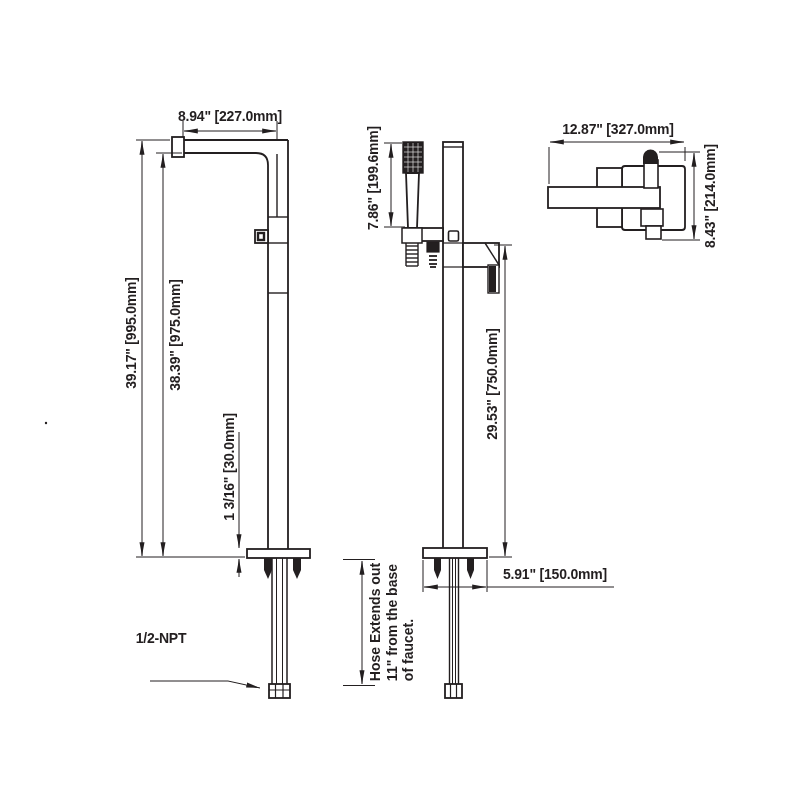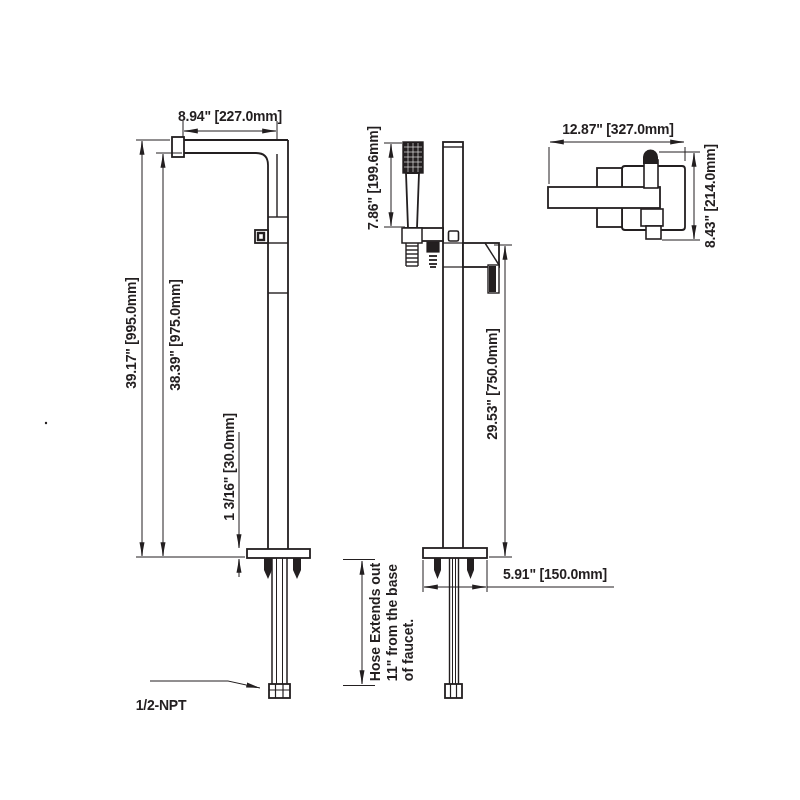--- a/index.html
+++ b/index.html
@@ -191,21 +191,21 @@
 </svg>
 
   <div class="lbl" style="left:230px;top:116px;">8.94" [227.0mm]</div>
 
   <div class="lbl rot" style="left:131px;top:333px;">39.17" [995.0mm]</div>
 
   <div class="lbl rot" style="left:175px;top:335px;">38.39" [975.0mm]</div>
 
   <div class="lbl rot" style="left:229px;top:467px;">1 3/16" [30.0mm]</div>
 
-  <div class="lbl" style="left:161px;top:705px;">1/2-NPT</div>
+  <div class="lbl" style="left:161px;top:638px;">1/2-NPT</div>
 
   <div class="lbl rot" style="left:373px;top:178px;">7.86" [199.6mm]</div>
 
   <div class="lbl rot" style="left:492px;top:384px;">29.53" [750.0mm]</div>
 
   <div class="lbl" style="left:555px;top:574px;">5.91" [150.0mm]</div>
 
   <div class="note" style="left:392px;top:622px;">
     <div>Hose Extends out</div>
     <div>11" from the base</div>

